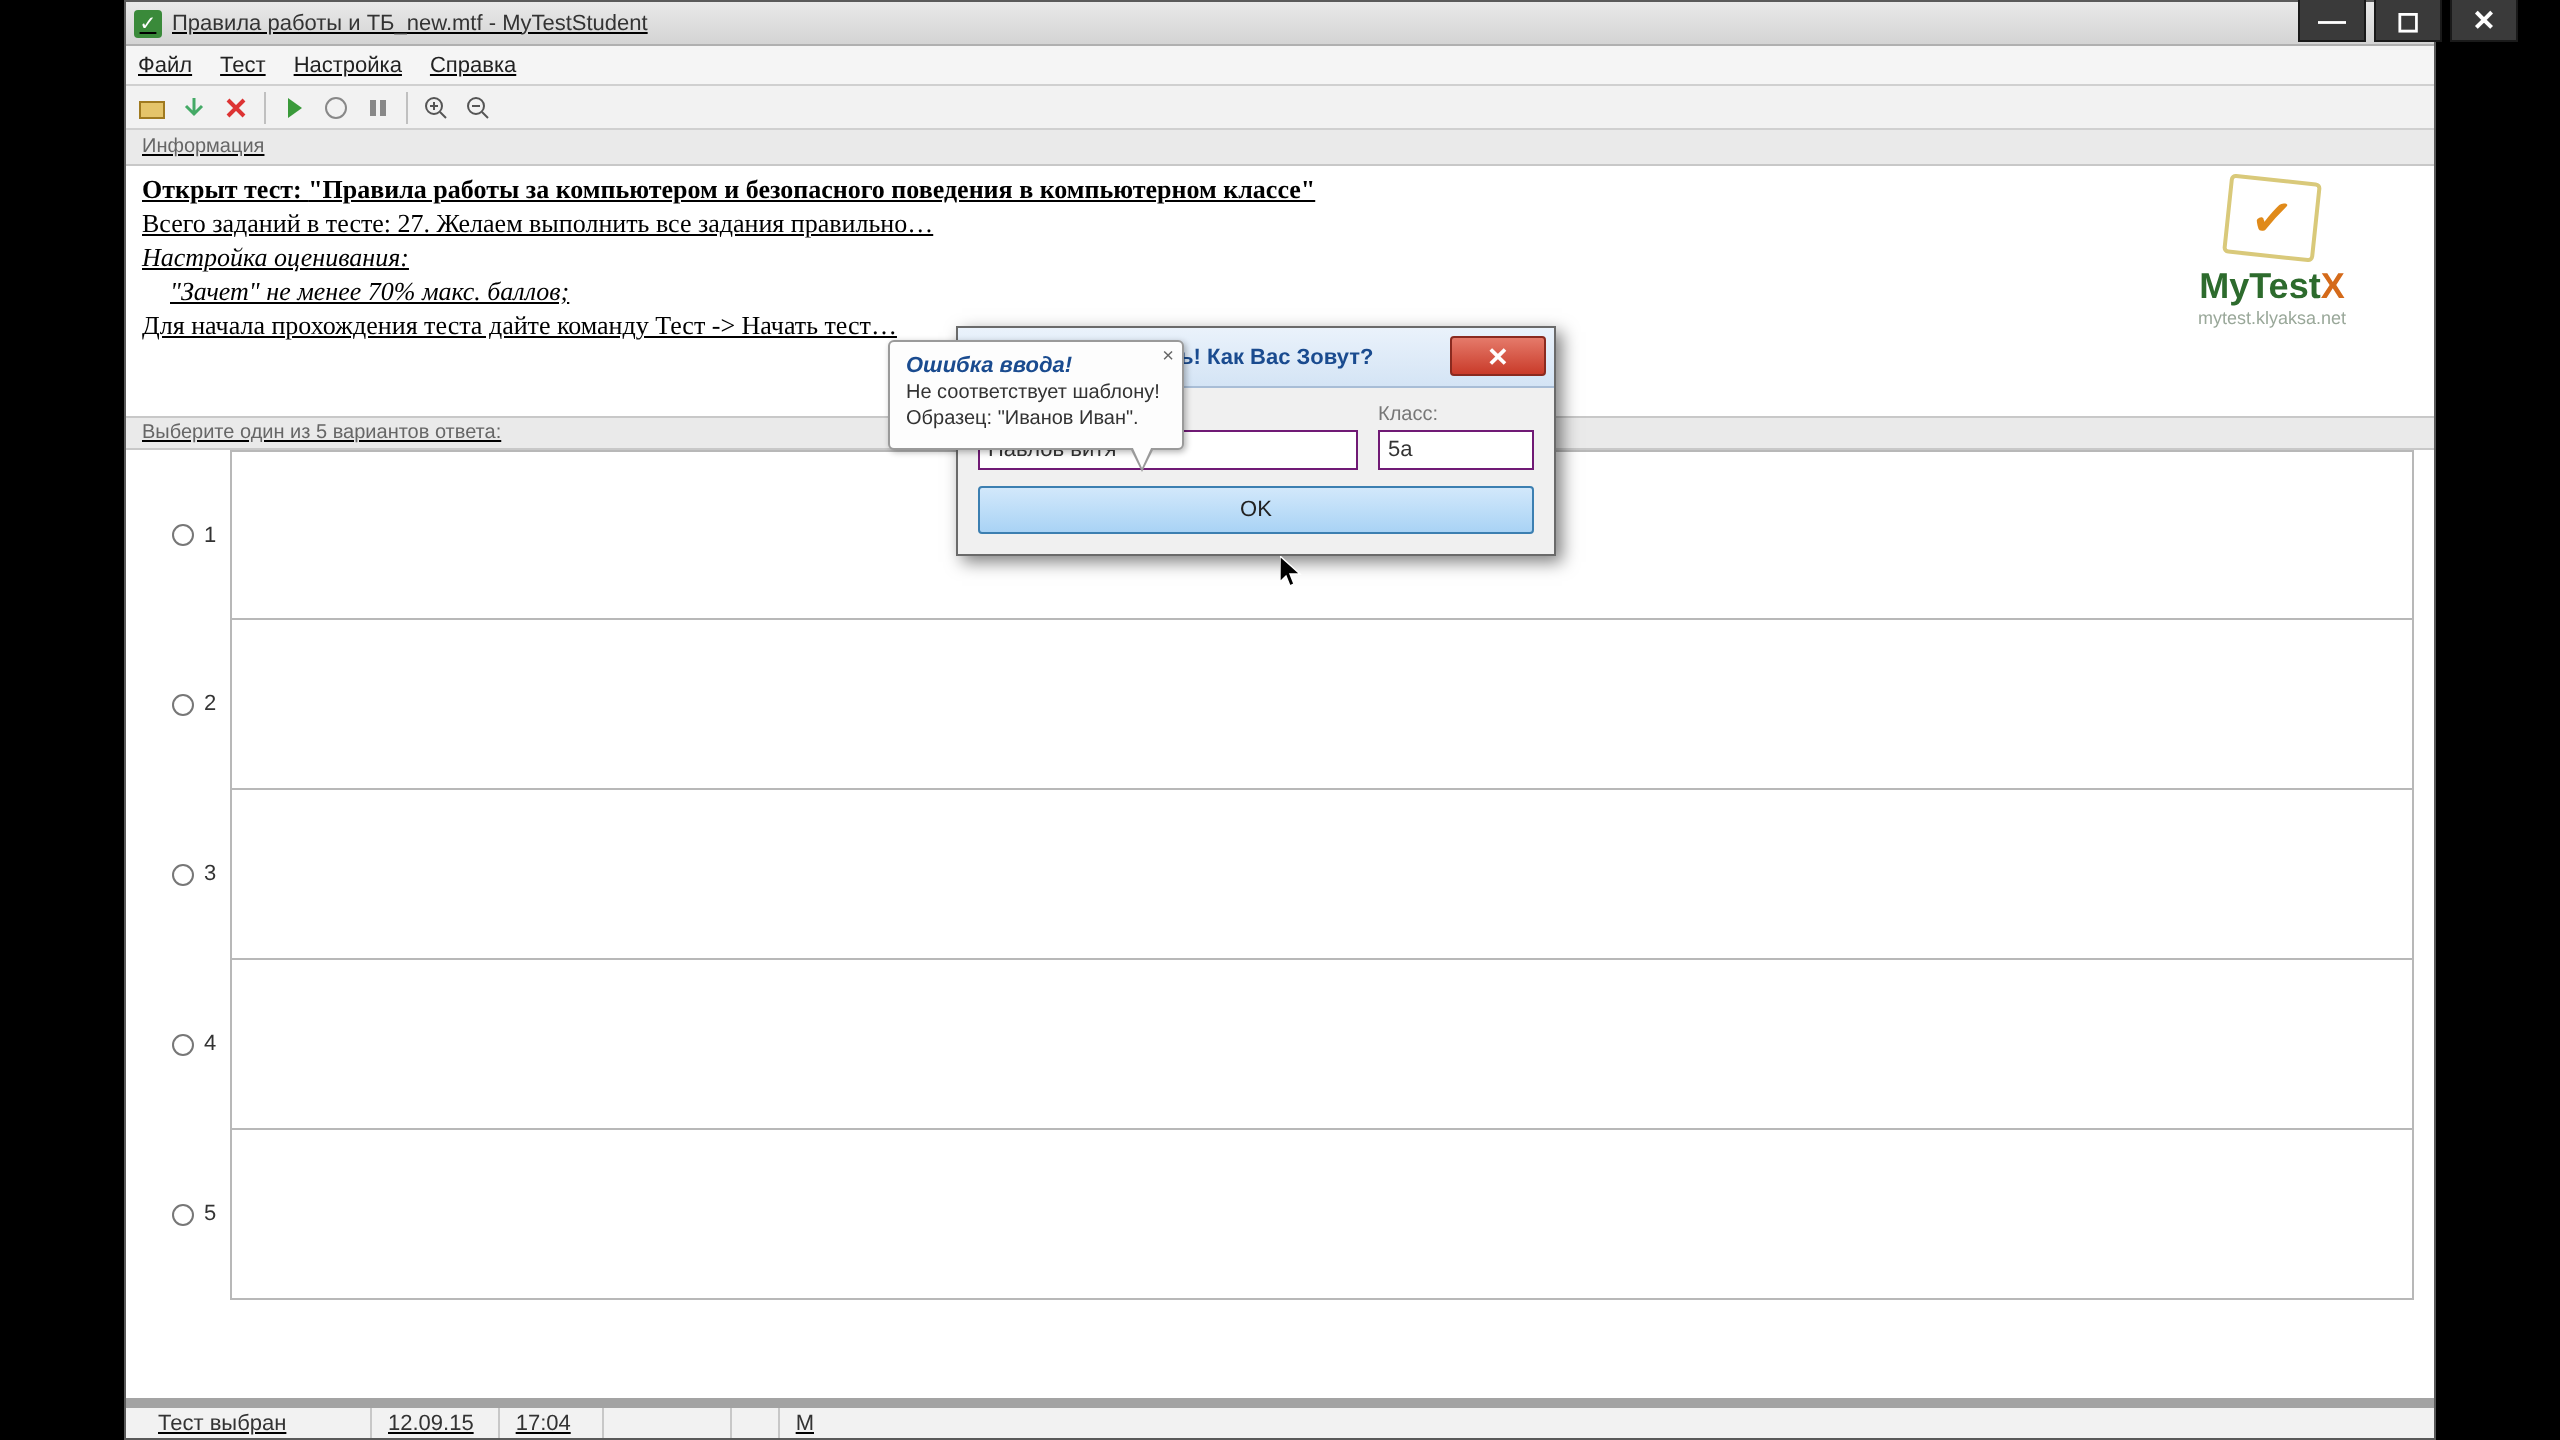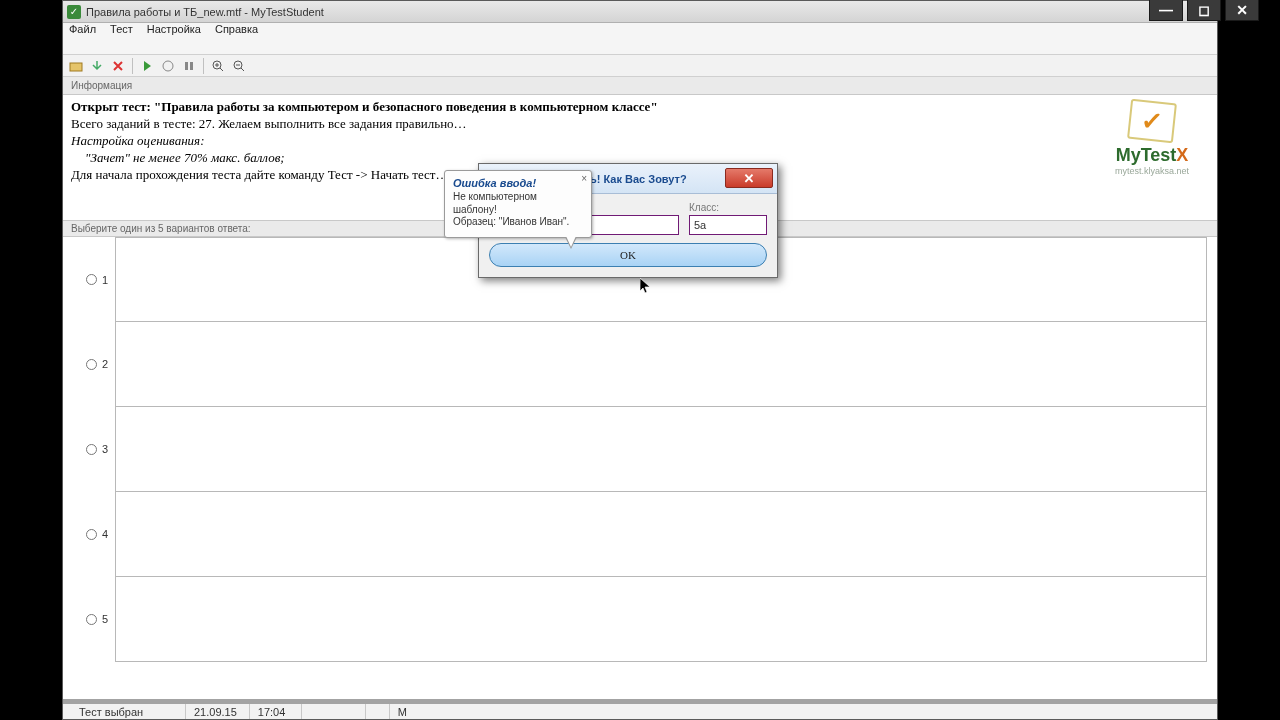--- a/index.html
+++ b/index.html
@@ -16,20 +16,21 @@
   .app-window {
     position: absolute;
     left: 62px;
     top: 0;
     width: 1156px;
     height: 720px;
     background: #f0f0f0;
     border: 1px solid #5a5a5a;
     display: flex;
     flex-direction: column;
+    text-decoration: underline;
   }
   .titlebar {
     height: 22px;
     background: linear-gradient(#e9e9e9, #d4d4d4);
     border-bottom: 1px solid #b0b0b0;
     display: flex;
     align-items: center;
     padding: 0 4px;
     position: relative;
   }
@@ -50,24 +51,25 @@
     gap: 4px;
   }
   .wc-btn {
     width: 34px; height: 22px;
     background: #3a3a3a;
     border: 1px solid #1a1a1a;
     display:flex;align-items:center;justify-content:center;
     color:#fff;font-size:14px;font-weight:bold;
   }
   .menubar {
-    height: 32px;
+    height: 20px;
     background: #f5f5f5;
     border-bottom: 1px solid #d0d0d0;
     display: flex;
+    align-items: center;
     padding: 0 6px;
     gap: 14px;
     font-size: 11px;
     color: #222;
   }
   .toolbar {
     height: 22px;
     background: #f2f2f2;
     border-bottom: 1px solid #d0d0d0;
     display: flex;
@@ -97,21 +99,21 @@
     position: relative;
     min-height: 126px;
   }
   .info-panel .line1 { font-family: "Times New Roman", serif; font-size: 13px; color:#000; }
   .info-panel .line1 b { font-weight: bold; }
   .info-panel .line { font-family: "Times New Roman", serif; font-size: 13px; color:#000; margin-top:1px;}
   .info-panel .italic { font-style: italic; }
   .info-panel .indent { padding-left: 14px; }
   .logo {
     position: absolute;
-    right: 10px; top: 6px;
+    right: 26px; top: 6px;
     width: 110px; text-align:center;
   }
   .logo .box {
     width: 46px; height: 40px;
     margin: 0 auto;
     border: 2px solid #d9c97a;
     background: #fff;
     transform: rotate(6deg);
     display:flex;align-items:center;justify-content:center;
     border-radius:3px;
@@ -193,22 +195,22 @@
   .field-row{display:flex;gap:10px;}
   .field-col{flex:1;}
   .field-col.right{flex:0 0 78px;}
   .field-label{font-size:10px;color:#777;margin-bottom:2px;}
   .field-input{
     width:100%;height:20px;border:1px solid #701a75;background:#fff;padding:2px 4px;font-size:11px;color:#333;
   }
   .ok-btn{
     margin-top:8px;width:100%;height:24px;
     background:linear-gradient(#d2e8fb,#a9d3f5);
-    border:1px solid #3c7fb1;border-radius:12px;
-    display:flex;align-items:center;justify-content:center;font-size:11px;color:#222;font-family:Liberation Serif, serif;
+    border:1px solid #3c7fb1;border-radius:2px;
+    display:flex;align-items:center;justify-content:center;font-size:11px;color:#222;
   }
   
   .balloon{
     position:absolute;
     left:444px; top:170px;
     width:148px;
     background:#fdfdfd;
     border:1px solid #9a9a9a;
     border-radius:3px;
     padding:6px 8px 8px 8px;
@@ -354,21 +356,21 @@
     </div>
     <div class="answer-row">
       <span class="radio"></span>
       <span class="radio-num">5</span>
     </div>
   </div>
 
 
   <div class="statusbar">
     <div class="cell">Тест выбран</div>
-    <div class="cell date">21.09.15</div>
+    <div class="cell date">12.09.15</div>
     <div class="cell time">17:04</div>
     <div class="cell empty1"></div>
     <div class="cell empty2"></div>
     <div class="cell m">М</div>
   </div>
 </div>
 
 <div class="modal">
   <div class="modal-title">
     <span>День! Как Вас Зовут?</span>
@@ -387,21 +389,21 @@
     </div>
     <div class="ok-btn">
       <span>OK</span>
     </div>
   </div>
 </div>
 
 <div class="balloon">
   <div class="bx">×</div>
   <div class="bt">Ошибка ввода!</div>
-  <div class="bl">Не компьютерном шаблону!</div>
+  <div class="bl">Не соответствует шаблону!</div>
   <div class="bl">Образец: "Иванов Иван".</div>
   <div class="tail"></div>
 </div>
 
 <div class="cursor">
   <svg width="12" height="18" viewBox="0 0 12 18">
       <path d="M0 0l0 13 3-3 2 5 2-1-2-5 5 0z" fill="#000" stroke="#fff" stroke-width="0.7"></path>
     </svg>
 </div>
 

